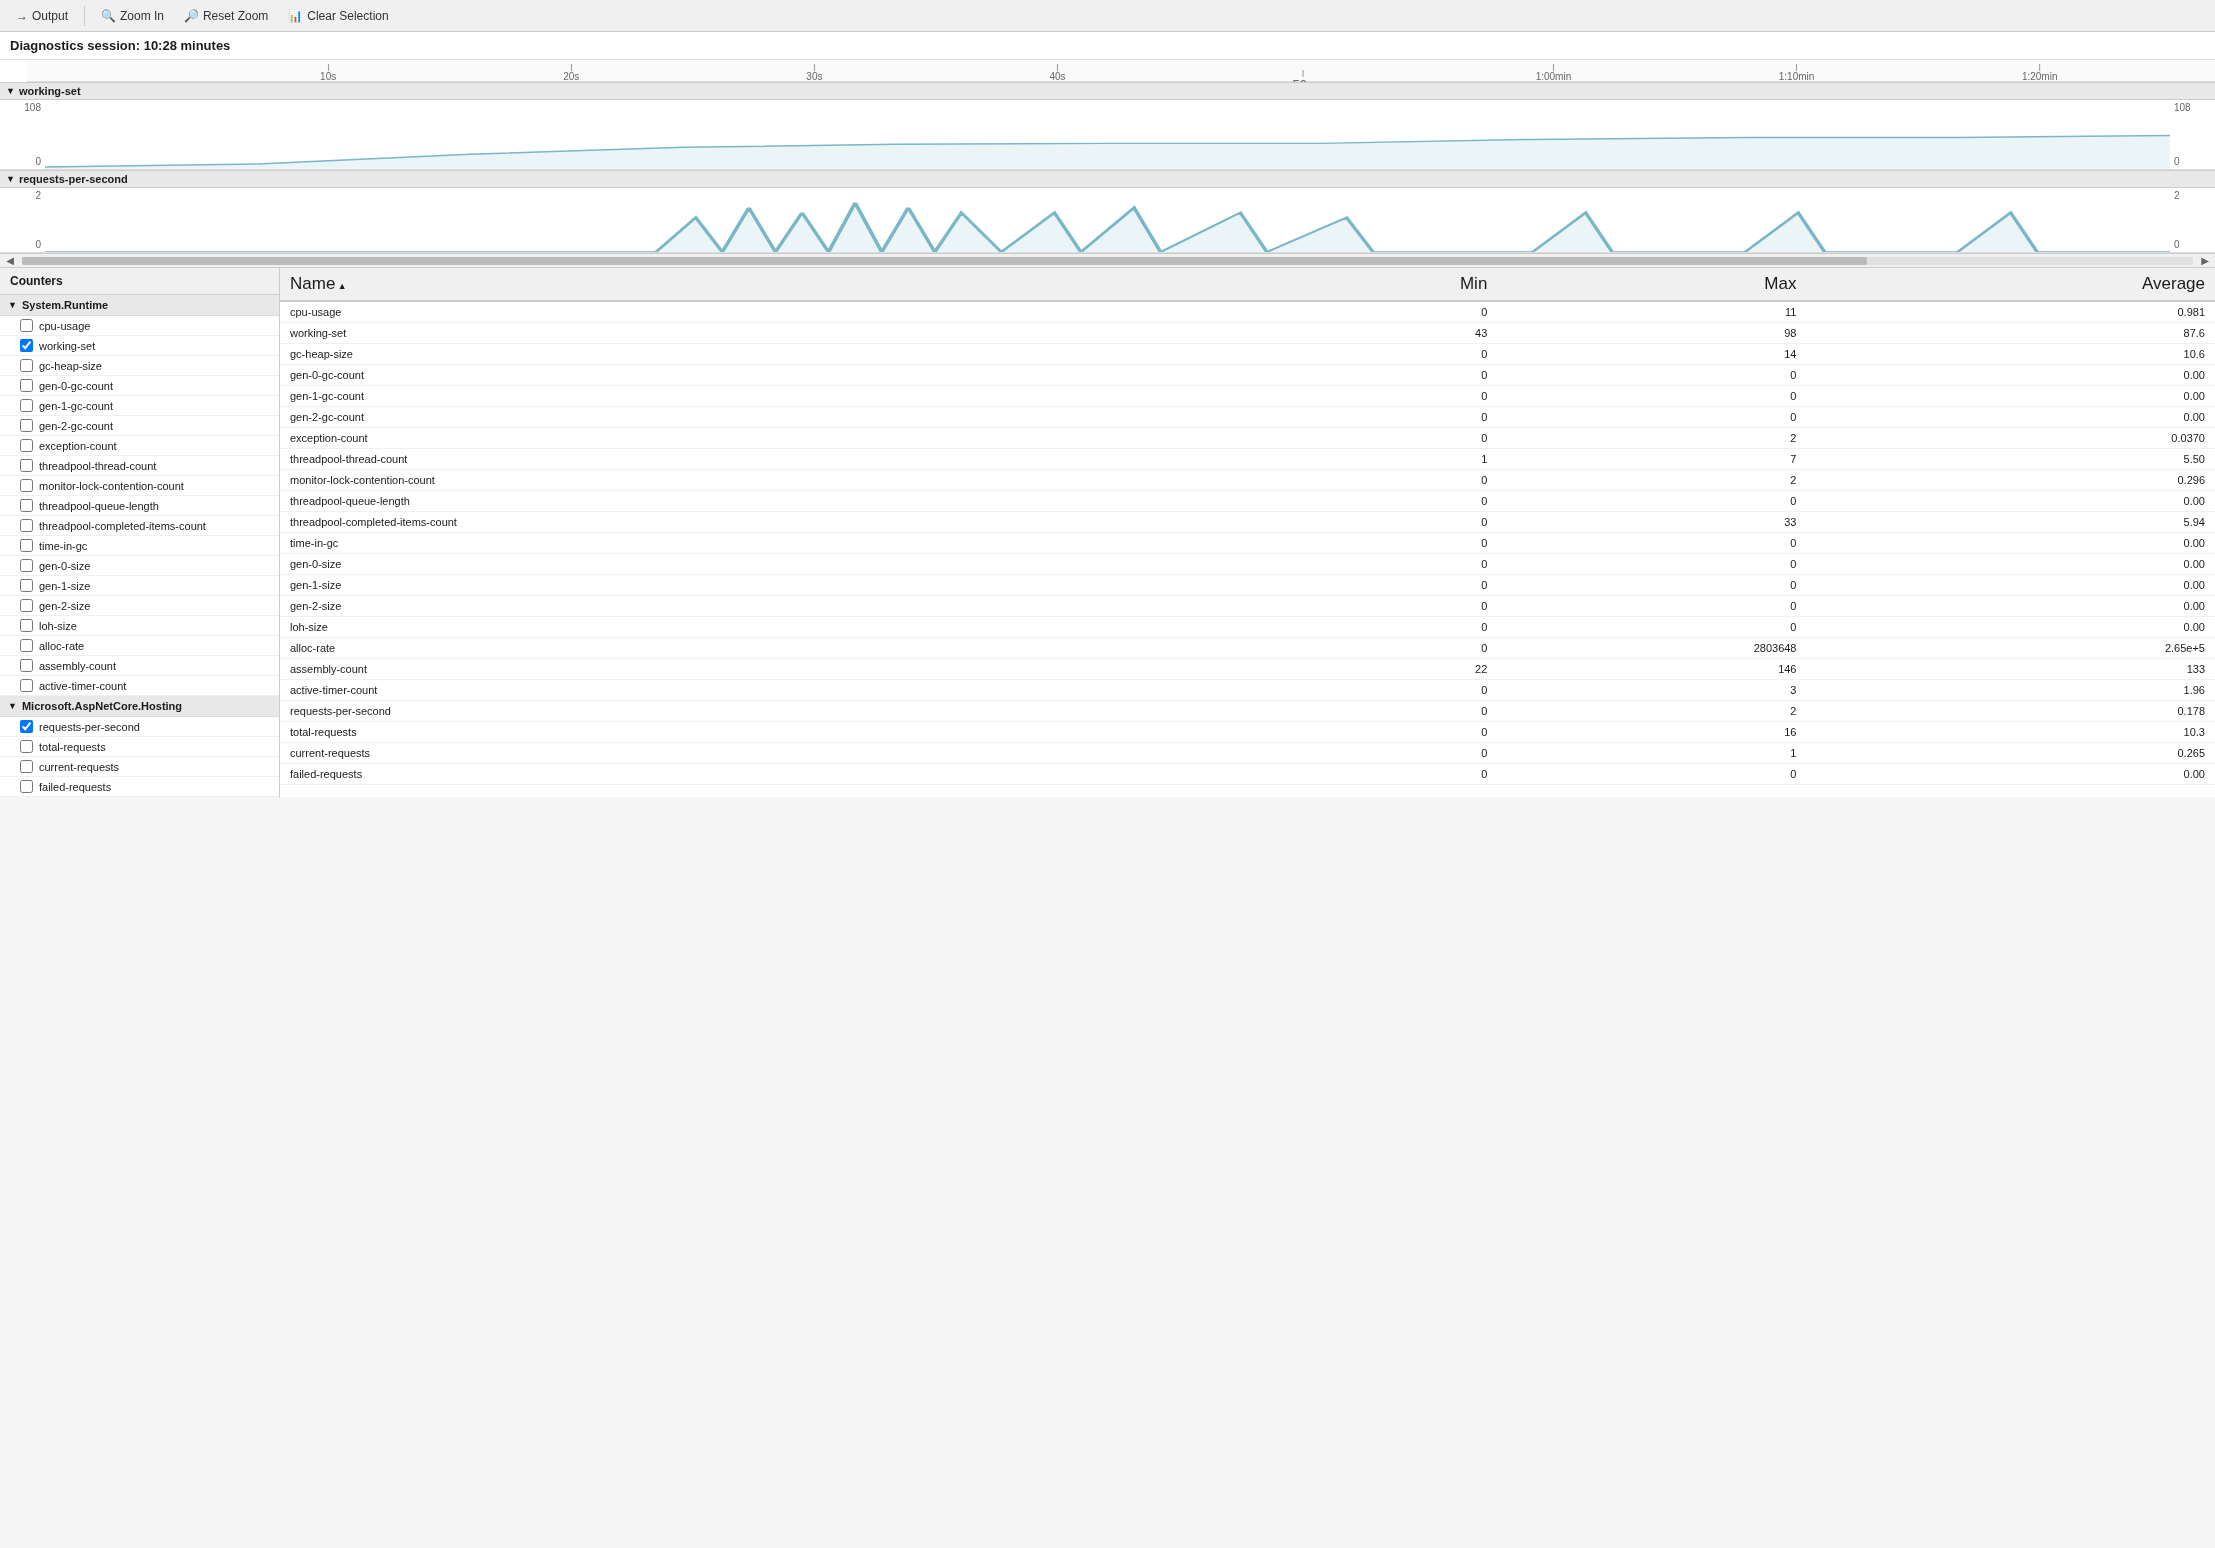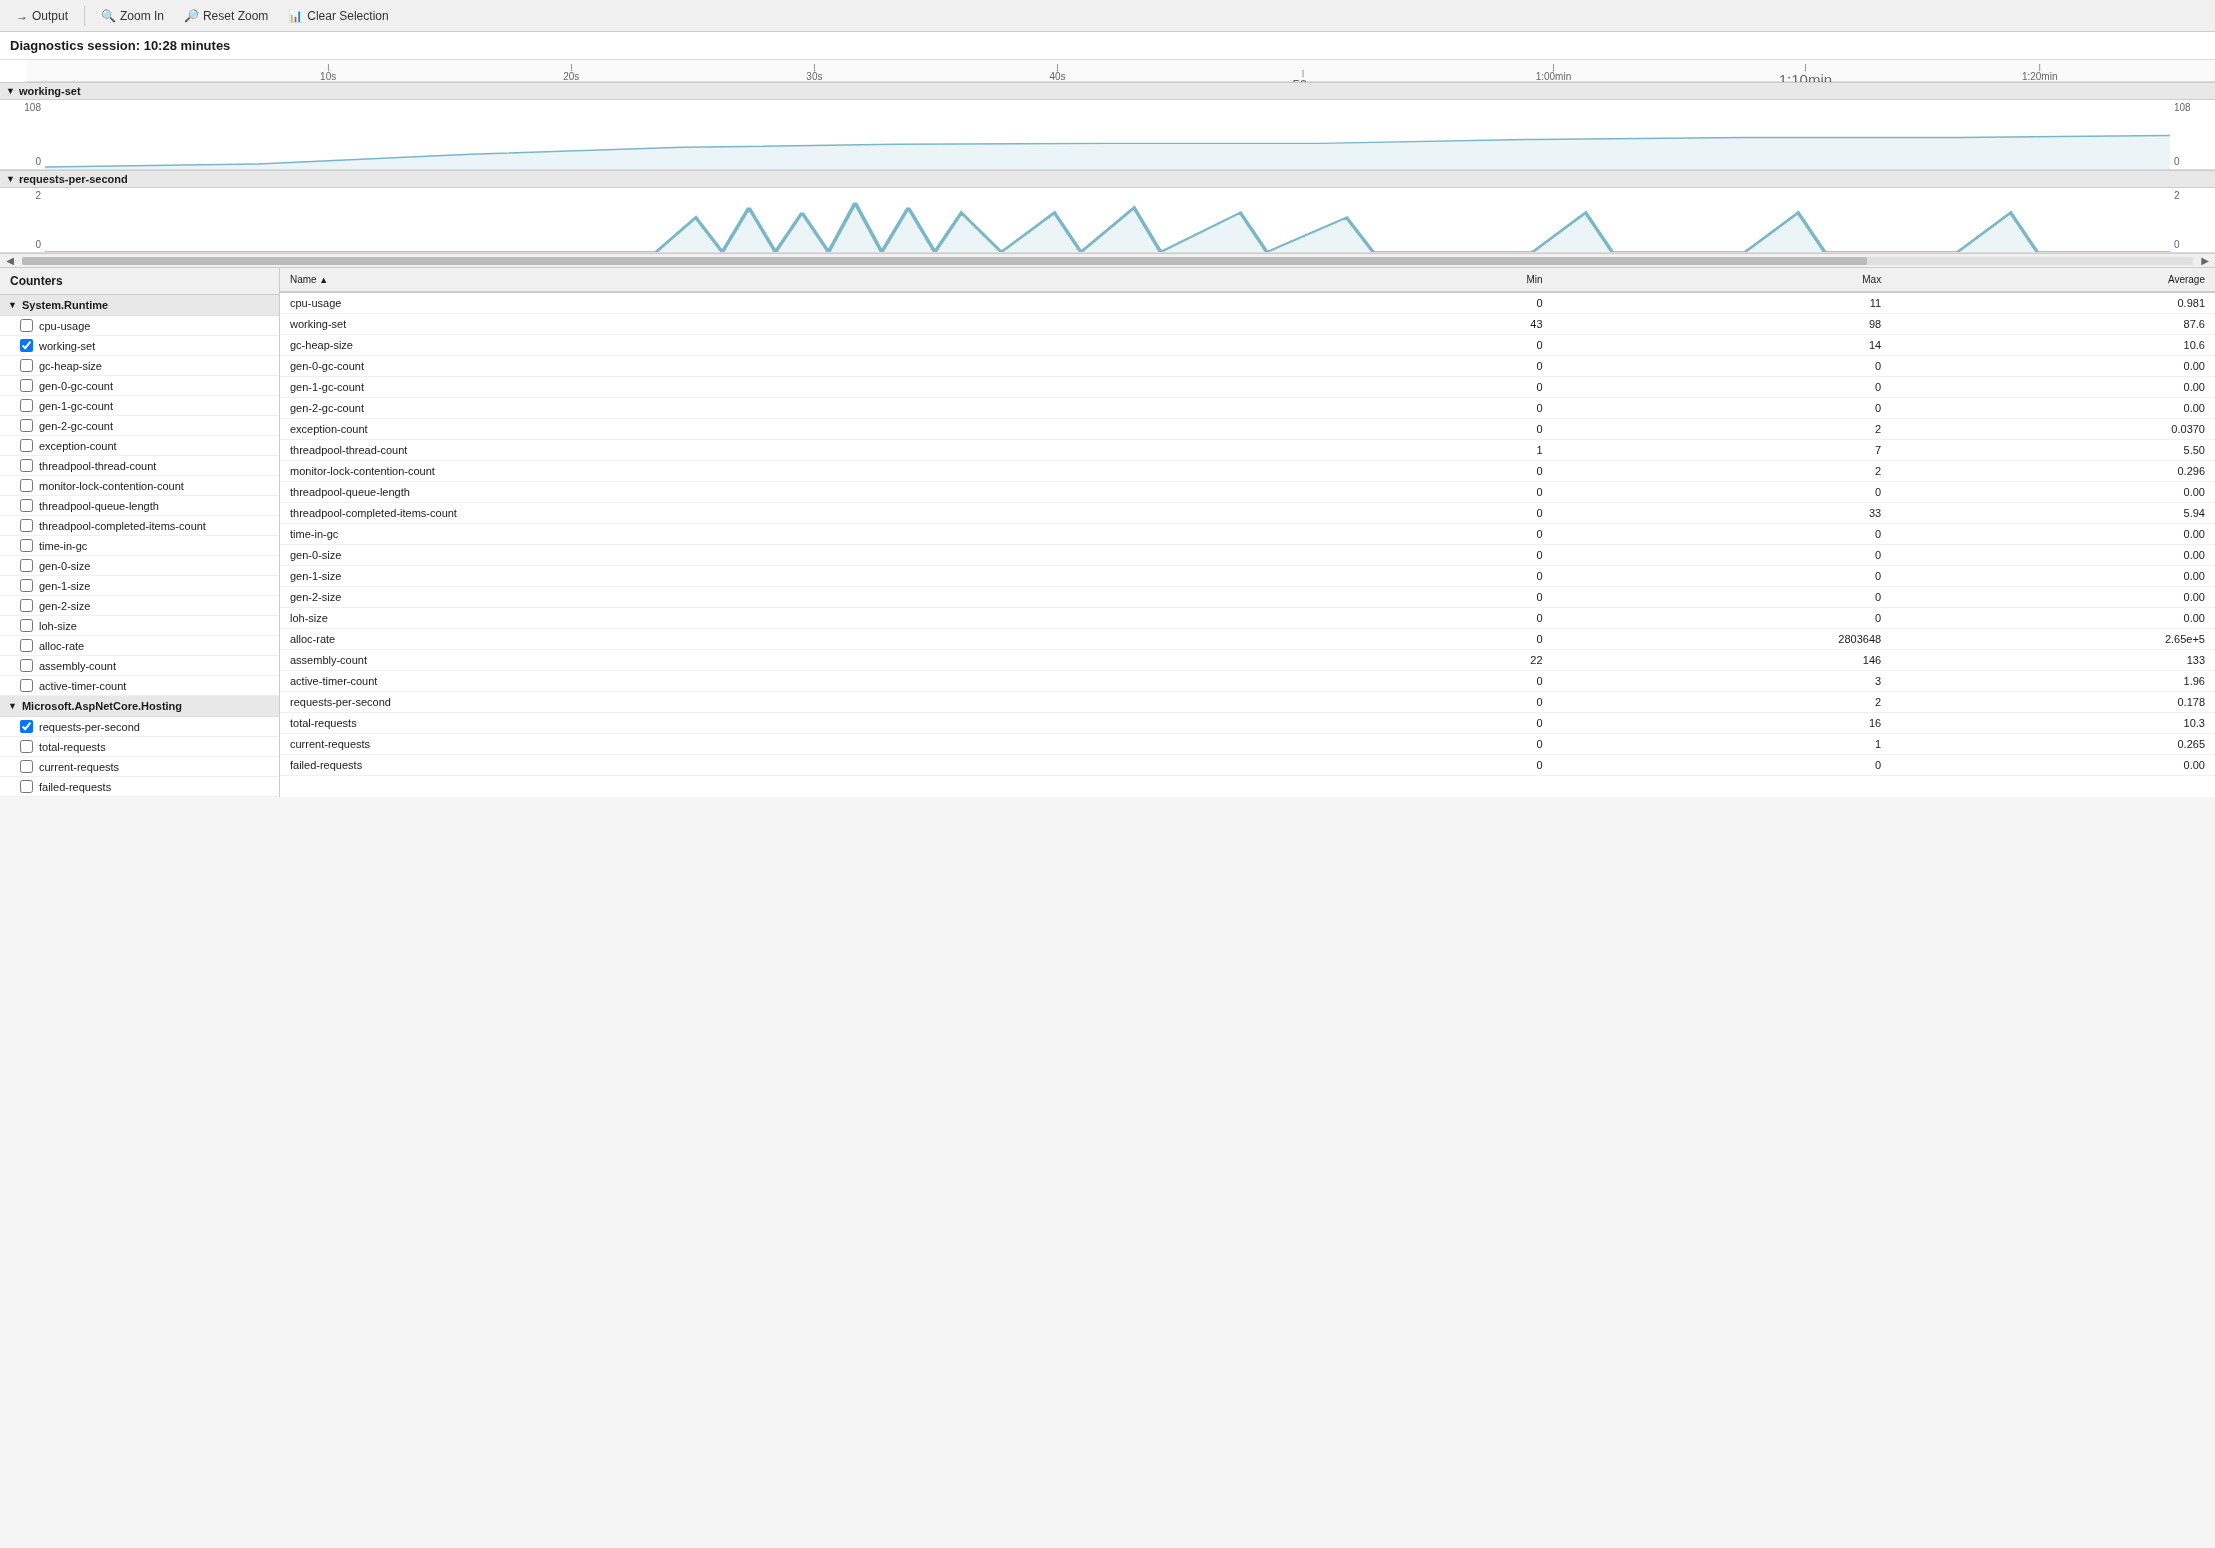--- a/index.html
+++ b/index.html
@@ -99,21 +99,21 @@
     .counter-item {
       display: flex; align-items: center; padding: 3px 8px 3px 20px;
       border-bottom: 1px solid #f0f0f0; font-size: 11px;
     }
     .counter-item input[type=checkbox] { margin-right: 6px; }
 
     .data-panel { flex: 1; overflow-y: auto; background: #fff; }
     .data-table { width: 100%; border-collapse: collapse; }
     .data-table th {
       position: sticky; top: 0; background: #f0f0f0;
-      padding: 6px 10px; text-align: left; font-size: 10px;
+      padding: 6px 10px; text-align: left; font-size: 17px;
       font-weight: 500; border-bottom: 2px solid #ccc;
       white-space: nowrap;
     }
     .data-table th.right { text-align: right; }
     .data-table th.sorted-asc::after { content: ' ▲'; font-size: 9px; }
     .data-table td {
       padding: 4px 10px; font-size: 11px;
       border-bottom: 1px solid #f0f0f0;
     }
     .data-table td.right { text-align: right; }
@@ -148,21 +148,21 @@
 <div class="charts-section">
 
   <div class="timeline-ruler" style="position:relative; height:22px; padding-left:38px;margin-left:27px;">
 
   <span class="ruler-tick" style="left: calc(11.1111% + 50px); font-size: 10px; color: rgb(102, 102, 102); position: absolute; top: 3px;">10s</span>
       <span class="ruler-tick" style="left: calc(22.2222% + 50px); font-size: 10px; color: rgb(102, 102, 102); position: absolute; top: 3px;">20s</span>
       <span class="ruler-tick" style="left: calc(33.3333% + 50px); font-size: 10px; color: rgb(102, 102, 102); position: absolute; top: 3px;">30s</span>
       <span class="ruler-tick" style="left: calc(44.4444% + 50px); font-size: 10px; color: rgb(102, 102, 102); position: absolute; top: 3px;">40s</span>
       <span class="ruler-tick" style="left: calc(55.5556% + 50px); font-size: 13px; color: rgb(102, 102, 102); position: absolute; top: 9px;">50s</span>
       <span class="ruler-tick" style="left: calc(66.6667% + 50px); font-size: 10px; color: rgb(102, 102, 102); position: absolute; top: 3px;">1:00min</span>
-      <span class="ruler-tick" style="left: calc(77.7778% + 50px); font-size: 15px; color: rgb(102, 102, 102); position: absolute; top: 3px;">1:10min</span>
+      <span class="ruler-tick" style="left: calc(77.7778% + 50px); font-size: 10px; color: rgb(102, 102, 102); position: absolute; top: 3px;">1:10min</span>
       <span class="ruler-tick" style="left: calc(88.8889% + 50px); font-size: 10px; color: rgb(102, 102, 102); position: absolute; top: 3px;">1:20min</span>
     </div>
 
   <div class="chart-group">
     <div class="chart-label-row">
       <span class="triangle">▼</span>
       <span>working-set</span>
     </div>
     <div class="chart-area">
       <div class="chart-y-labels">

